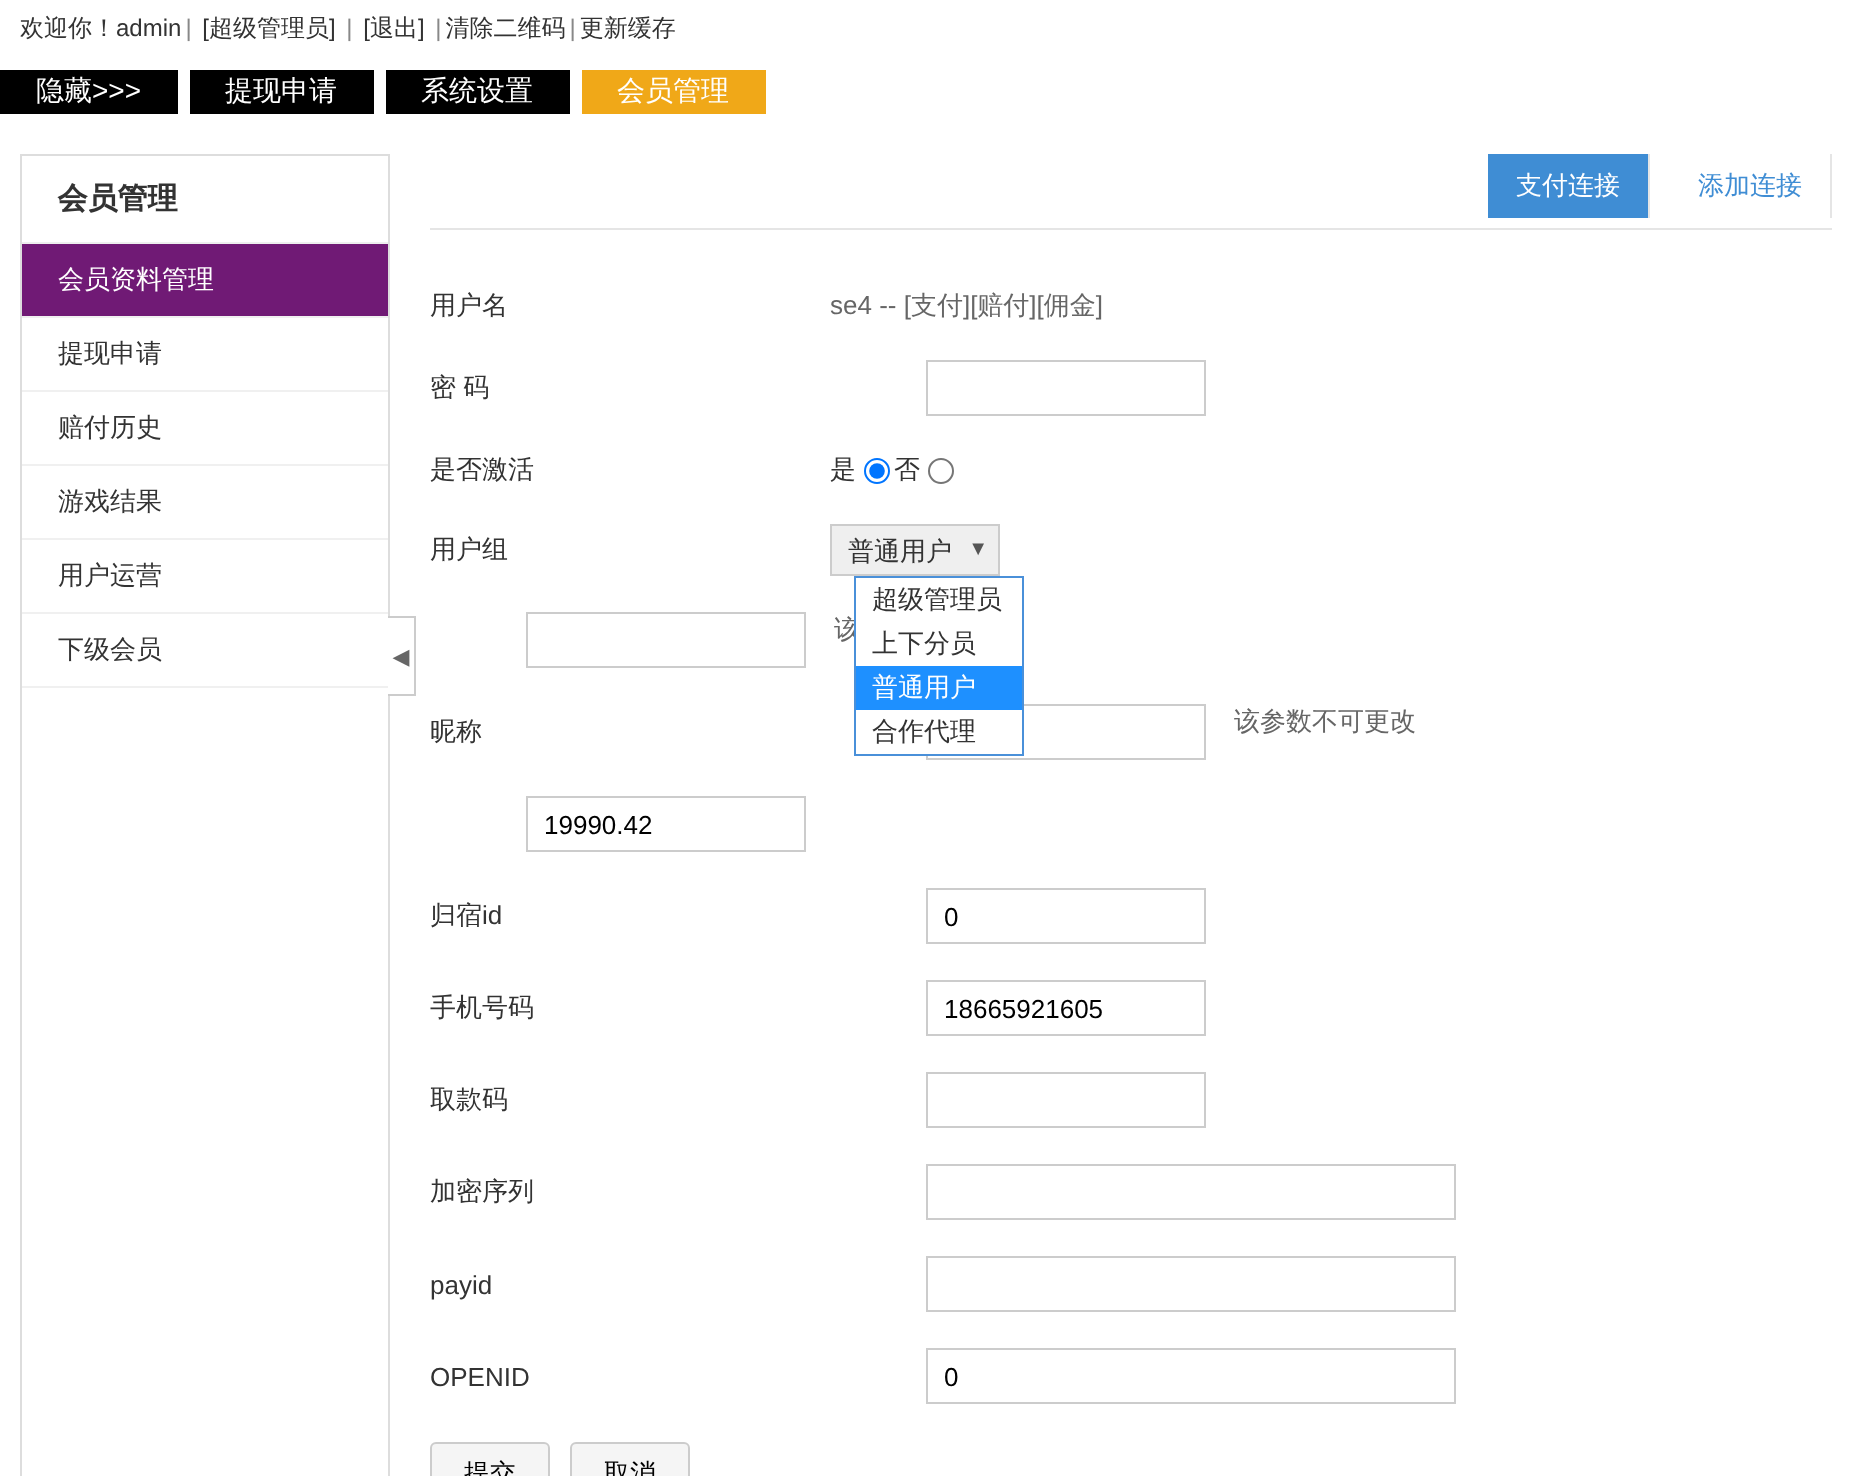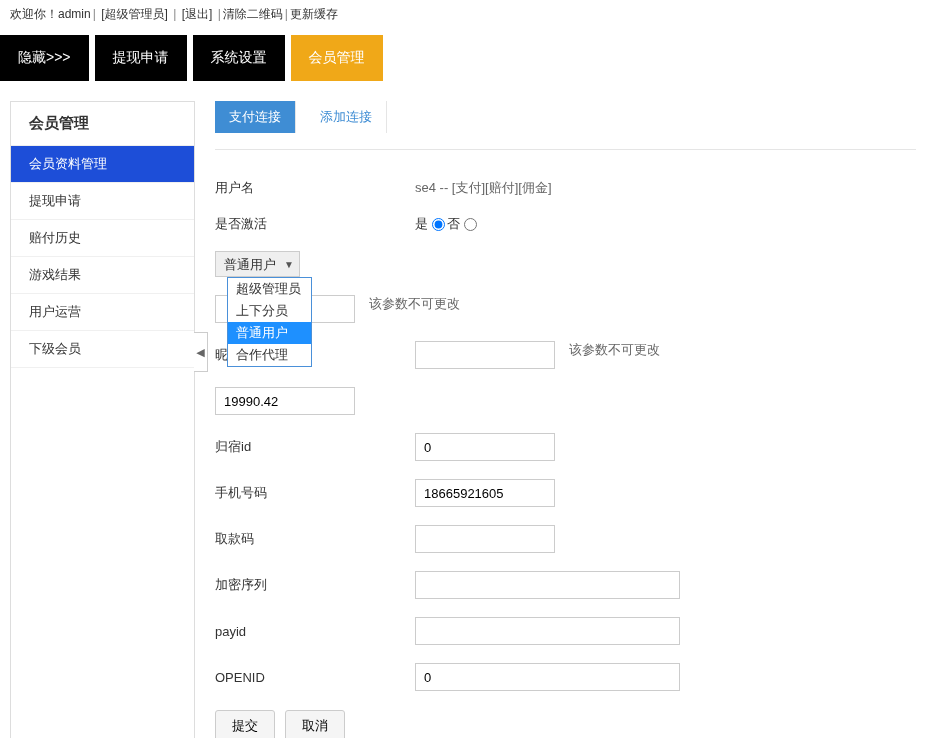--- a/index.html
+++ b/index.html
@@ -29,21 +29,21 @@
     }
     .nav-buttons {
       padding: 6px 0;
       display: flex;
       gap: 6px;
     }
     .nav-btn {
       background: #000;
       color: #fff;
       border: none;
-      padding: 14px 18px;
+      padding: 2px 18px;
       font-size: 14px;
       cursor: pointer;
       font-family: inherit;
     }
     .nav-btn.active {
       background: #f0a818;
     }
     .main-container {
       display: flex;
       margin-top: 14px;
@@ -62,21 +62,21 @@
       border-bottom: 1px solid #eee;
     }
     .sidebar-item {
       padding: 9px 18px;
       font-size: 13px;
       border-bottom: 1px solid #f0f0f0;
       cursor: pointer;
       color: #333;
     }
     .sidebar-item.active {
-      background: #1d4ed8;
+      background: #701a75;
       color: #fff;
     }
     .sidebar-collapse {
       position: absolute;
       right: -14px;
       top: 230px;
       width: 14px;
       height: 40px;
       background: #fff;
       border: 1px solid #ccc;
@@ -90,21 +90,22 @@
     }
     .content {
       flex: 1;
       margin-left: 20px;
       margin-right: 10px;
     }
     .tabs {
       display: flex;
       gap: 10px;
       border-bottom: 1px solid #e5e5e5;
-      padding-bottom: 16px;
+      padding-bottom: 5px;
+      justify-content: flex-end;
     }
     .tab {
       padding: 7px 14px;
       font-size: 13px;
       cursor: pointer;
       color: #3f8dd4;
       border-right: 1px solid #e5e5e5;
     }
     .tab.active {
       background: #3f8dd4;
@@ -130,20 +131,21 @@
       gap: 8px;
       position: relative;
     }
     .form-input {
       border: 1px solid #ccc;
       padding: 5px 8px;
       font-size: 13px;
       width: 140px;
       height: 28px;
       font-family: inherit;
+      margin-left: 48px;
     }
     .form-input.wide {
       width: 265px;
     }
     .form-select-wrap {
       position: relative;
       display: inline-block;
     }
     .form-select {
       border: 1px solid #ccc;
@@ -254,32 +256,39 @@
     </div>
 
     <div class="form">
       <div class="form-row">
         <div class="form-label">用户名</div>
         <div class="form-value">
           <span class="static-text">se4 -- [支付][赔付][佣金]</span>
         </div>
       </div>
 
+      <div class="form-row">
+        <div class="form-label">密  码</div>
+        <div class="form-value">
+          <input class="form-input" type="password" value="" style="">
+        </div>
+      </div>
 
       <div class="form-row">
         <div class="form-label">是否激活</div>
         <div class="form-value radio-wrap">
           <label>是</label>
             <input type="radio" name="activate" checked="" style="">
           <label>否</label>
             <input type="radio" name="activate" style="">
         </div>
       </div>
 
       <div class="form-row">
+        <div class="form-label">用户组</div>
         <div class="form-value">
           <div class="form-select-wrap">
             <div class="form-select">普通用户</div>
             <span class="select-arrow">▼</span>
             <div class="dropdown">
               <div class="dropdown-item">超级管理员</div>
               <div class="dropdown-item">上下分员</div>
               <div class="dropdown-item selected">普通用户</div>
               <div class="dropdown-item">合作代理</div>
             </div>

